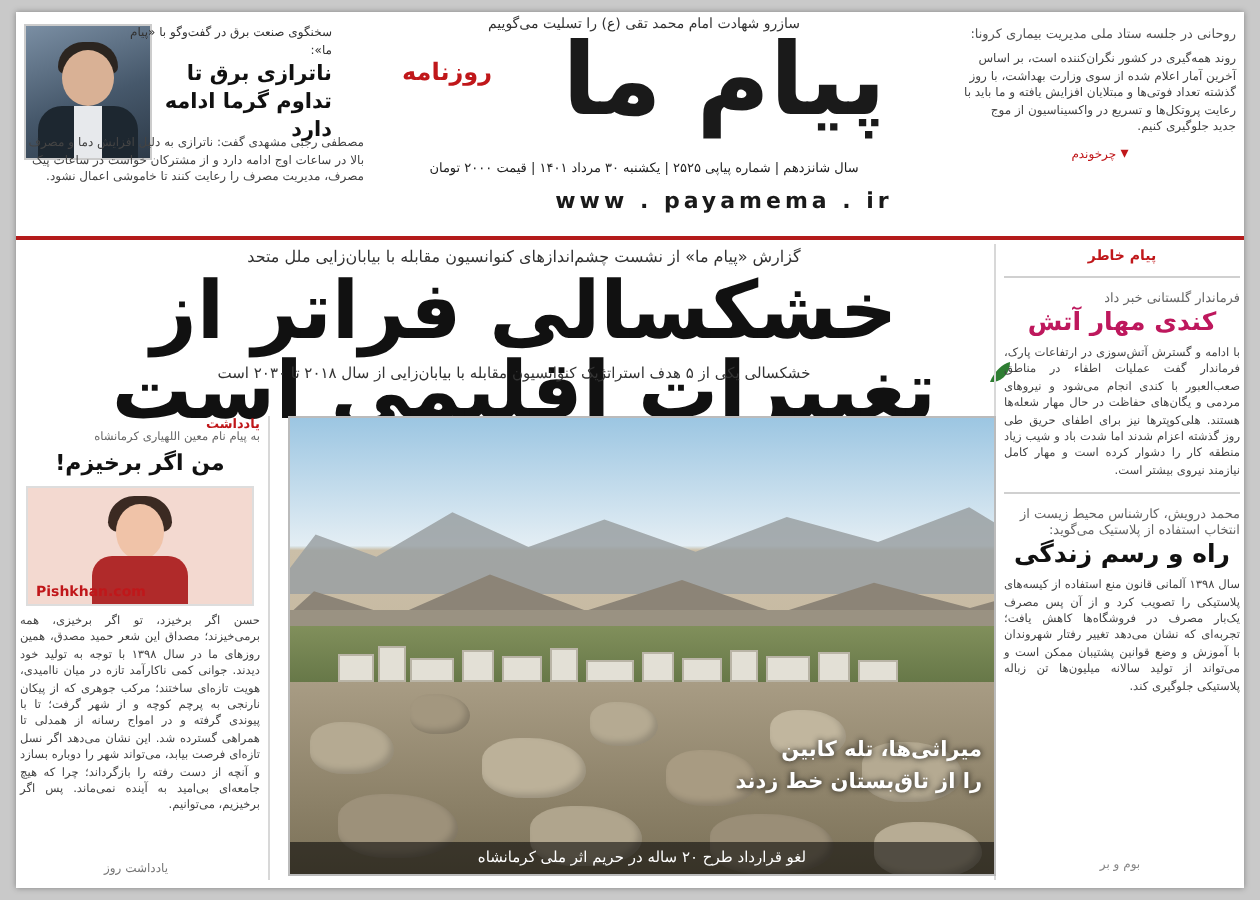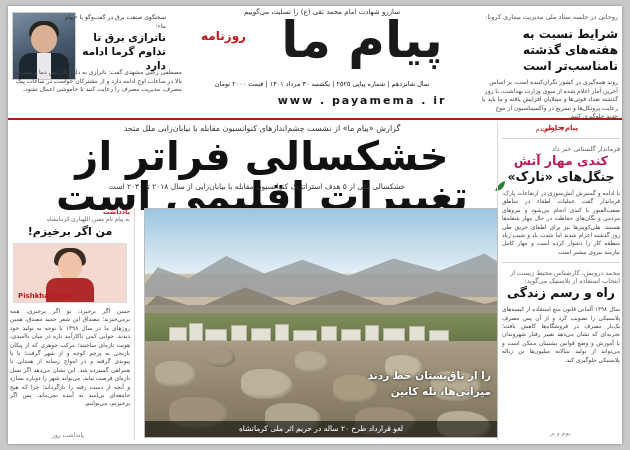--- a/index.html
+++ b/index.html
@@ -222,21 +222,20 @@
     <div class="logo-side">روزنامه</div>
 
     <div class="logo-block">
       <div class="logo-word">پیام ما</div>
     </div>
     <div class="issue-line">سال شانزدهم  |  شماره پیاپی ۲۵۲۵  |  یکشنبه ۳۰ مرداد ۱۴۰۱  |  قیمت ۲۰۰۰ تومان</div>
     <div class="logo-url">www . payamema . ir</div>
 
     <div class="top-right-box">
       <div class="trb-sub">روحانی در جلسه ستاد ملی مدیریت بیماری کرونا:</div>
-      <div class="trb-title">شرایط نسبت به هفته‌های گذشته نامناسب‌تر است</div>
       <div class="trb-body">روند همه‌گیری در کشور نگران‌کننده است، بر اساس آخرین آمار اعلام شده از سوی وزارت بهداشت، با روز گذشته تعداد فوتی‌ها و مبتلایان افزایش یافته و ما باید با رعایت پروتکل‌ها و تسریع در واکسیناسیون از موج جدید جلوگیری کنیم.</div>
       <div style="text-align:center;margin-top:3px;">
         <span class="chev">▾</span>
         <span style="font-size:6px;color:#c0171a;">چرخوندم</span>
       </div>
     </div>
 
     <div class="top-left-box">
       <div class="tlb-photo">
         <div class="hair"></div>
@@ -261,21 +260,20 @@
     </svg>
   </div>
 
   <div class="col-right">
     <div class="label-red">پیام خاطر</div>
     <div class="rule"></div>
 
     <div>
       <div class="sec-head">فرماندار گلستانی خبر داد</div>
       <div class="sec-title red">کندی مهار آتش</div>
-      <div class="sec-title">جنگل‌های «نارک»</div>
       <div class="sec-body">با ادامه و گسترش آتش‌سوزی در ارتفاعات پارک، فرماندار گفت عملیات اطفاء در مناطق صعب‌العبور با کندی انجام می‌شود و نیروهای مردمی و یگان‌های حفاظت در حال مهار شعله‌ها هستند. هلی‌کوپترها نیز برای اطفای حریق طی روز گذشته اعزام شدند اما شدت باد و شیب زیاد منطقه کار را دشوار کرده است و مهار کامل نیازمند نیروی بیشتر است.</div>
     </div>
 
     <div class="rule"></div>
 
     <div>
       <div class="sec-head">محمد درویش، کارشناس محیط زیست از انتخاب استفاده از پلاستیک می‌گوید:</div>
       <div class="sec-title">راه و رسم زندگی</div>
       <div class="sec-body">سال ۱۳۹۸ آلمانی قانون منع استفاده از کیسه‌های پلاستیکی را تصویب کرد و از آن پس مصرف یک‌بار مصرف در فروشگاه‌ها کاهش یافت؛ تجربه‌ای که نشان می‌دهد تغییر رفتار شهروندان با آموزش و وضع قوانین پشتیبان ممکن است و می‌تواند از تولید سالانه میلیون‌ها تن زباله پلاستیکی جلوگیری کند.</div>
     </div>
@@ -311,22 +309,22 @@
       <div class="rock" style="left:150px;top:10px;width:34px;height:22px;"></div>
       <div class="rock" style="left:188px;top:34px;width:46px;height:28px;background:#a89b82;"></div>
       <div class="rock" style="left:240px;top:14px;width:38px;height:24px;background:#c1b69e;"></div>
       <div class="rock" style="left:286px;top:30px;width:50px;height:30px;"></div>
       <div class="rock" style="left:24px;top:56px;width:60px;height:32px;background:#9d917a;"></div>
       <div class="rock" style="left:120px;top:62px;width:56px;height:30px;background:#b0a58d;"></div>
       <div class="rock" style="left:210px;top:66px;width:62px;height:30px;background:#9a8e77;"></div>
       <div class="rock" style="left:292px;top:70px;width:54px;height:28px;background:#b7ac94;"></div>
     </div>
     <div class="photo-cap-white">
+      <div>میراثی‌ها، تله کابین</div>
       <div>را از تاق‌بستان خط زدند</div>
-      <div>میراثی‌ها، تله کابین</div>
     </div>
     <div class="photo-cap-bar">لغو قرارداد طرح ۲۰ ساله در حریم اثر ملی کرمانشاه</div>
   </div>
 
   <div class="col-left">
     <div class="cl-head">یادداشت</div>
     <div style="font-size:5.8px;color:#666;text-align:right;">به پیام نام معین اللهیاری کرمانشاه</div>
     <div class="cl-title">من اگر برخیزم!</div>
     <div class="cl-photo">
       <div class="h"></div>

